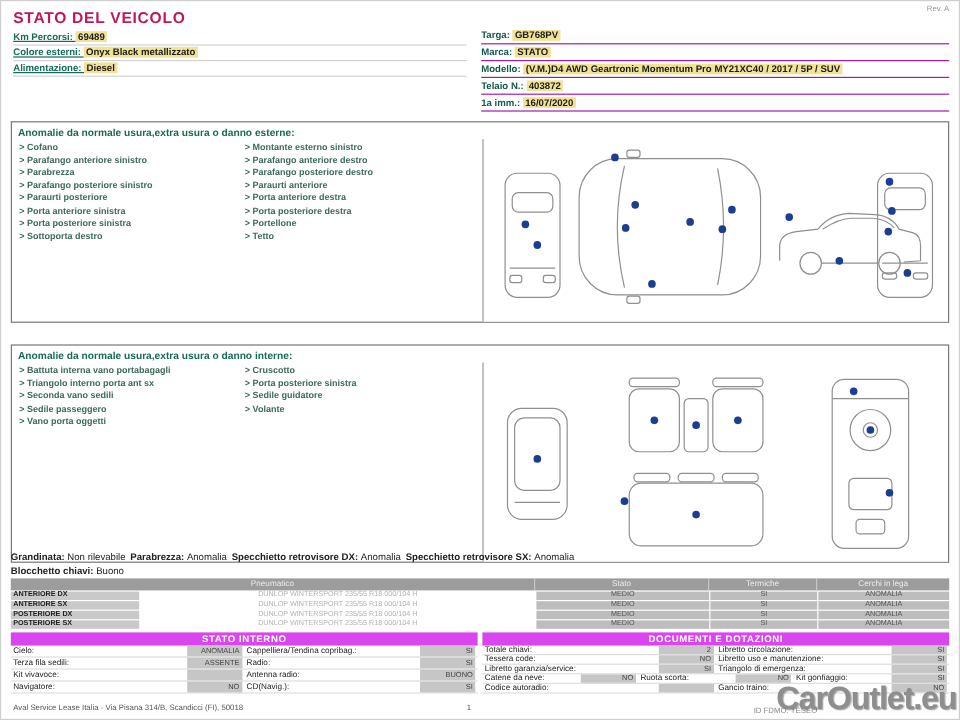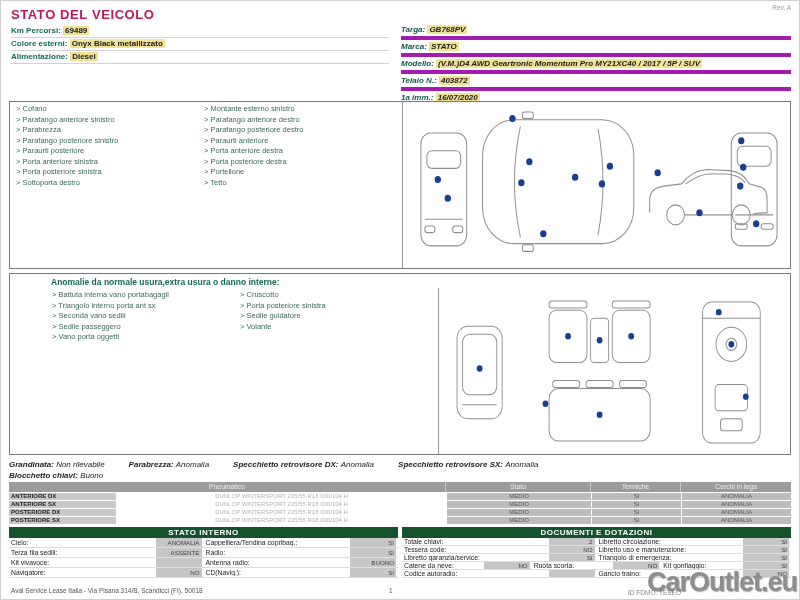--- a/index.html
+++ b/index.html
@@ -9,58 +9,58 @@
     font-family:"Liberation Sans","DejaVu Sans",sans-serif; color:#222;
     border:1px solid #cfcfcf; overflow:hidden; margin:0 auto;
   }
   .doc-title { position:absolute; left:10px; top:6px; font-size:13px; font-weight:bold;
     color:#be185d; letter-spacing:0.6px; }
   .rev { position:absolute; right:8px; top:3px; font-size:6.5px; color:#999; }
 
   .left-fields { position:absolute; left:10px; top:24px; width:378px; }
   .hfield { height:13px; line-height:12px; border-bottom:1px solid #d2d2d2; font-size:8px; white-space:nowrap; }
   .right-fields { position:absolute; left:400px; top:22px; width:390px; }
-  .rfield { border-bottom:4px solid #a21caf; font-size:8px; line-height:11px; padding:1px 0;font-style:italic; }
-  .flabel { color:#156b55; font-weight:bold; }
+  .rfield { border-bottom:1px solid #a21caf; font-size:8px; line-height:11px; padding:1px 0; }
+  .flabel { color:#156b55; font-weight:bold;text-decoration:underline; }
   .rlabel { color:#11584a; font-weight:bold; }
   .hl { background:#f1e296; font-weight:bold; color:#1a1a1a; padding:0 2px;margin-top:25px; }
 
   .section { position:absolute; left:8px; width:782px; border:1px solid #777;
     display:flex; flex-direction:column; background:#fff; }
   .section-ext { top:100px; height:168px; }
-  .section-int { top:272px; height:182px;padding-left:36px; }
+  .section-int { top:286px; height:182px; }
   .sec-title { padding:3px 5px 1px; font-size:8.5px; font-weight:bold; color:#156b55; }
   .sec-body { flex:1; display:flex; min-height:0; }
-  .lists { width:392px; display:flex; padding:2px 0 0 6px; }
+  .lists { width:392px; display:flex; padding:2px 0 0 6px;font-weight:bold; }
   .alist { width:188px; list-style:none; font-size:7.5px; line-height:10.5px; color:#3c6a5b; padding-right:4px; }
   .aitem::before { content:"> "; }
   .diagram { flex:1; border-left:1px solid #999; position:relative; background:#fff; }
   .diagram svg { position:absolute; left:0; top:0; width:100%; height:100%; }
 
   .checks { position:absolute; left:8px; top:459px; width:782px; font-size:8px; color:#222; }
-  .checks-row { display:flex; gap:24px; margin-bottom:2px; white-space:nowrap;font-style:italic; }
+  .checks-row { display:flex; gap:4px; margin-bottom:2px; white-space:nowrap; }
   .clabel { font-weight:bold; }
 
   .tires { position:absolute; left:8px; top:481px; width:782px; }
   .thead { display:flex; background:#9c9c9c; color:#ededed; height:10px; line-height:10px;
     text-align:center; font-size:6.8px; }
   .th { border-right:1px solid #c6c6c6; }
   .th:last-child { border-right:none; }
   .th0 { width:437px; } .th1 { width:145px; } .th2 { width:90px; } .th3 { flex:1; }
   .trow { display:flex; height:7px; line-height:7px; margin-top:1px; font-size:6px; }
   .td + .td { margin-left:1px; }
   .pos { width:107px; background:#c9c9c9; font-weight:bold; color:#222; padding-left:2px; font-size:6px; }
   .tname { width:329px; background:#fff; color:#b2b2b2; text-align:center; }
   .tstato { width:144px; background:#bdbdbd; color:#555; text-align:center; }
   .tterm { width:89px; background:#bdbdbd; color:#555; text-align:center; }
   .tcerchi { flex:1; background:#bdbdbd; color:#555; text-align:center; }
 
   .bottom { position:absolute; left:8px; top:526px; width:782px; display:flex; gap:4px; }
   .btable { flex:1; }
-  .bthead { background:#14532d; color:#fff; font-weight:bold; text-align:center; font-size:8px;
+  .bthead { background:#d946ef; color:#fff; font-weight:bold; text-align:center; font-size:8px;
     height:11px; line-height:11px; letter-spacing:0.5px; }
   .btrow { display:flex; align-items:center; border-bottom:1px solid #dedede; }
   .sirow { height:10px; } .docrow { height:8px; }
   .btlabel { flex:1; color:#222; padding-left:2px; white-space:nowrap; overflow:hidden; font-size:6.8px; }
   .btvalue { width:46px; background:#c6c6c6; color:#444; height:100%; font-size:6.2px;
     display:flex; align-items:center; justify-content:flex-end; padding-right:2px; margin-right:2px; }
 
   .footer-left { position:absolute; left:10px; top:586px; font-size:6.5px; color:#555; }
   .footer-page { position:absolute; left:388px; top:586px; font-size:6.5px; color:#555; }
   .footer-right { position:absolute; right:118px; top:588px; font-size:6.5px; color:#8a8a8a; }
@@ -82,20 +82,21 @@
     </div>
   <div class="right-fields">
       <div class="rfield"><span class="rlabel">Targa: </span><span class="hl">GB768PV</span></div>
       <div class="rfield"><span class="rlabel">Marca: </span><span class="hl">STATO</span></div>
       <div class="rfield"><span class="rlabel">Modello: </span><span class="hl">(V.M.)D4 AWD Geartronic Momentum Pro MY21XC40 / 2017 / 5P / SUV</span></div>
       <div class="rfield"><span class="rlabel">Telaio N.: </span><span class="hl">403872</span></div>
       <div class="rfield"><span class="rlabel">1a imm.: </span><span class="hl">16/07/2020</span></div>
     </div>
 
   <div class="section section-ext">
+    <div class="sec-title">Anomalie da normale usura,extra usura o danno esterne:</div>
     <div class="sec-body">
       <div class="lists">
           <ul class="alist">
             <li class="aitem">Cofano</li>
             <li class="aitem">Parafango anteriore sinistro</li>
             <li class="aitem">Parabrezza</li>
             <li class="aitem">Parafango posteriore sinistro</li>
             <li class="aitem">Paraurti posteriore</li>
             <li class="aitem">Porta anteriore sinistra</li>
             <li class="aitem">Porta posteriore sinistra</li>

